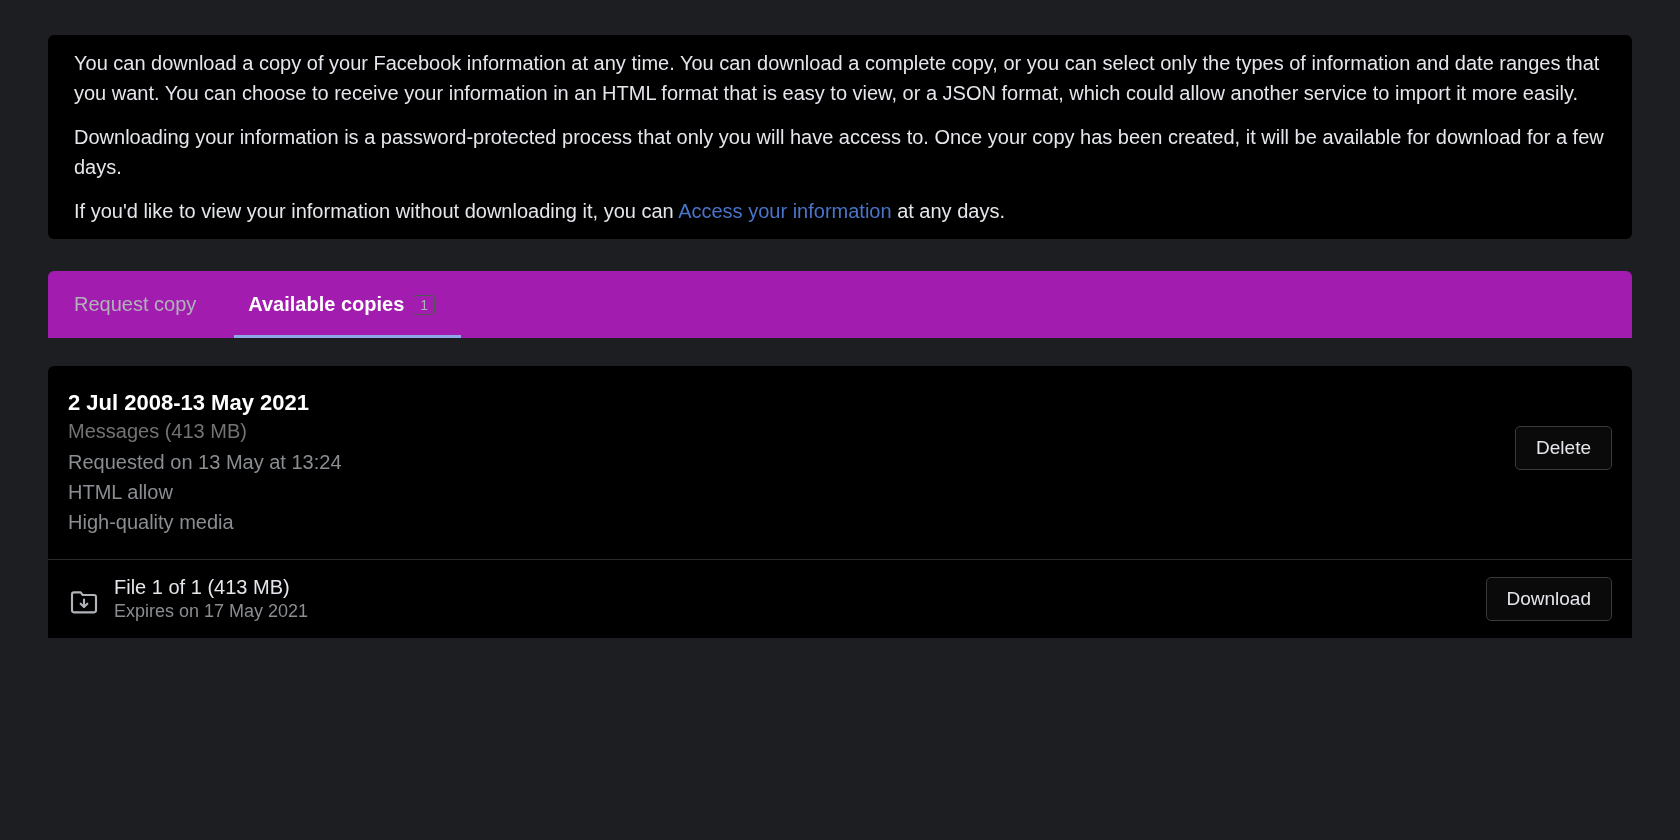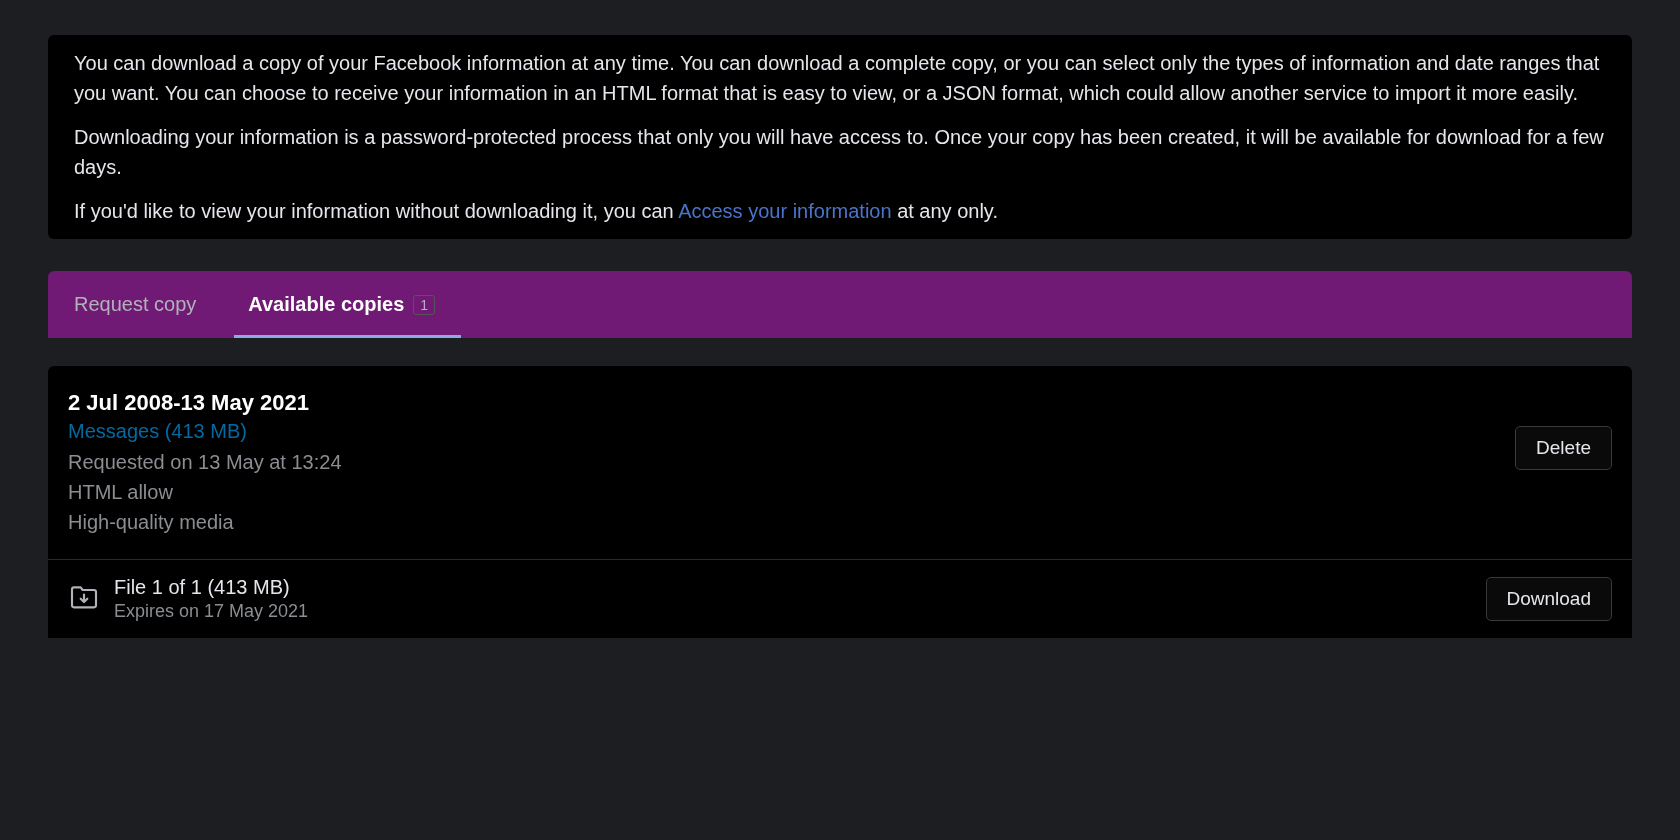--- a/index.html
+++ b/index.html
@@ -37,21 +37,21 @@
       margin-bottom: 14px;
     }
     .info-card p:last-child {
       margin-bottom: 0;
     }
     .info-card a {
       color: #4a74c9;
       text-decoration: none;
     }
     .tabs-card {
-      background-color: #701a75;
+      background-color: #a21caf;
       border-radius: 6px 6px 0 0;
       display: flex;
       align-items: center;
       margin-bottom: 28px;
     }
     .tab {
       padding: 22px 26px 22px 26px;
       font-size: 20px;
       color: #b0b3b8;
       cursor: pointer;
@@ -99,21 +99,21 @@
       flex: 1;
     }
     .copy-title {
       font-size: 22px;
       font-weight: 700;
       color: #ffffff;
       margin-bottom: 4px;
     }
     .copy-subtitle {
       font-size: 20px;
-      color: #0369a1;
+      color: #737373;
       margin-bottom: 4px;
     }
     .copy-meta {
       font-size: 20px;
       color: #8a8d91;
       line-height: 1.5;
     }
     .btn {
       background-color: #0a0a0a;
       border: 1px solid #3a3a3a;
@@ -128,21 +128,21 @@
       margin-top: 36px;
     }
     .file-row {
       display: flex;
       justify-content: space-between;
       align-items: center;
       padding: 16px 20px 16px 20px;
     }
     .file-left {
       display: flex;
-      align-items: flex-start;
+      align-items: center;
     }
     .file-icon {
       width: 32px;
       height: 32px;
       margin-right: 14px;
       margin-top: 4px;
       flex-shrink: 0;
     }
     .file-icon svg {
       width: 100%;
@@ -164,21 +164,21 @@
   </style>
 </head>
 <body>
 
 <div class="container">
 
   <div class="info-card">
     <p>You can download a copy of your Facebook information at any time. You can download a complete copy, or you can select only the types of information and date ranges that you want. You can choose to receive your information in an HTML format that is easy to view, or a JSON format, which could allow another service to import it more easily.</p>
     <p>Downloading your information is a password-protected process that only you will have access to. Once your copy has been created, it will be available for download for a few days.</p>
     <p>
-      <span>If you'd like to view your information without downloading it, you can </span><a href="#">Access your information</a><span> at any only.</span>
+      <span>If you'd like to view your information without downloading it, you can </span><a href="#">Access your information</a><span> at any days.</span>
     </p>
   </div>
 
   <div class="tabs-card">
     <div class="tab">
       <span>Request copy</span>
     </div>
     <div class="tab active">
       <span>Available copies</span>
       <span class="badge">1</span>

